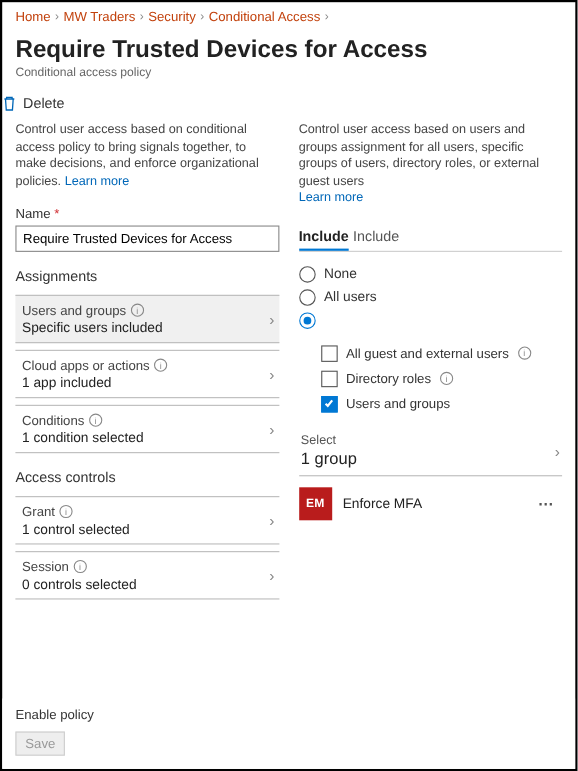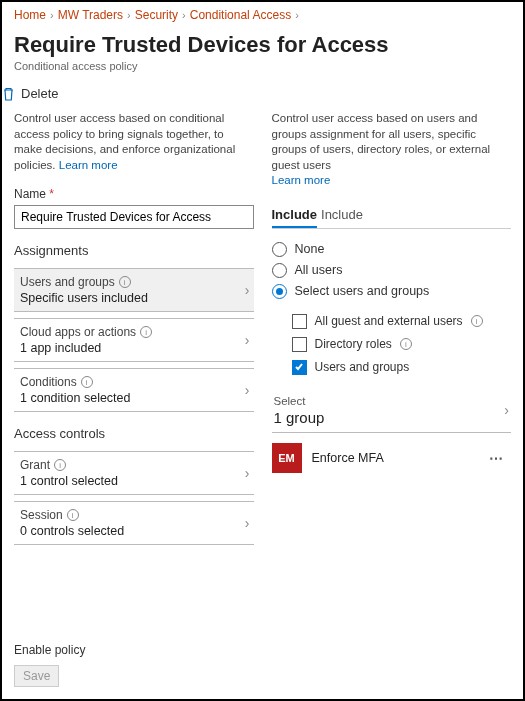--- a/index.html
+++ b/index.html
@@ -160,21 +160,20 @@
       <div class="radio-row">
           <span class="radio"></span>
           <span>None</span>
         </div>
       <div class="radio-row">
           <span class="radio"></span>
           <span>All users</span>
         </div>
       <div class="radio-row">
           <span class="radio selected"></span>
-          <span>Select users and groups</span>
         </div>
     </div>
 
     <div class="checklist">
       <div class="check-row">
         <span class="checkbox"></span>
           <span>All guest and external users</span>
           <span class="info-icon">i</span>
       </div>
       <div class="check-row">

